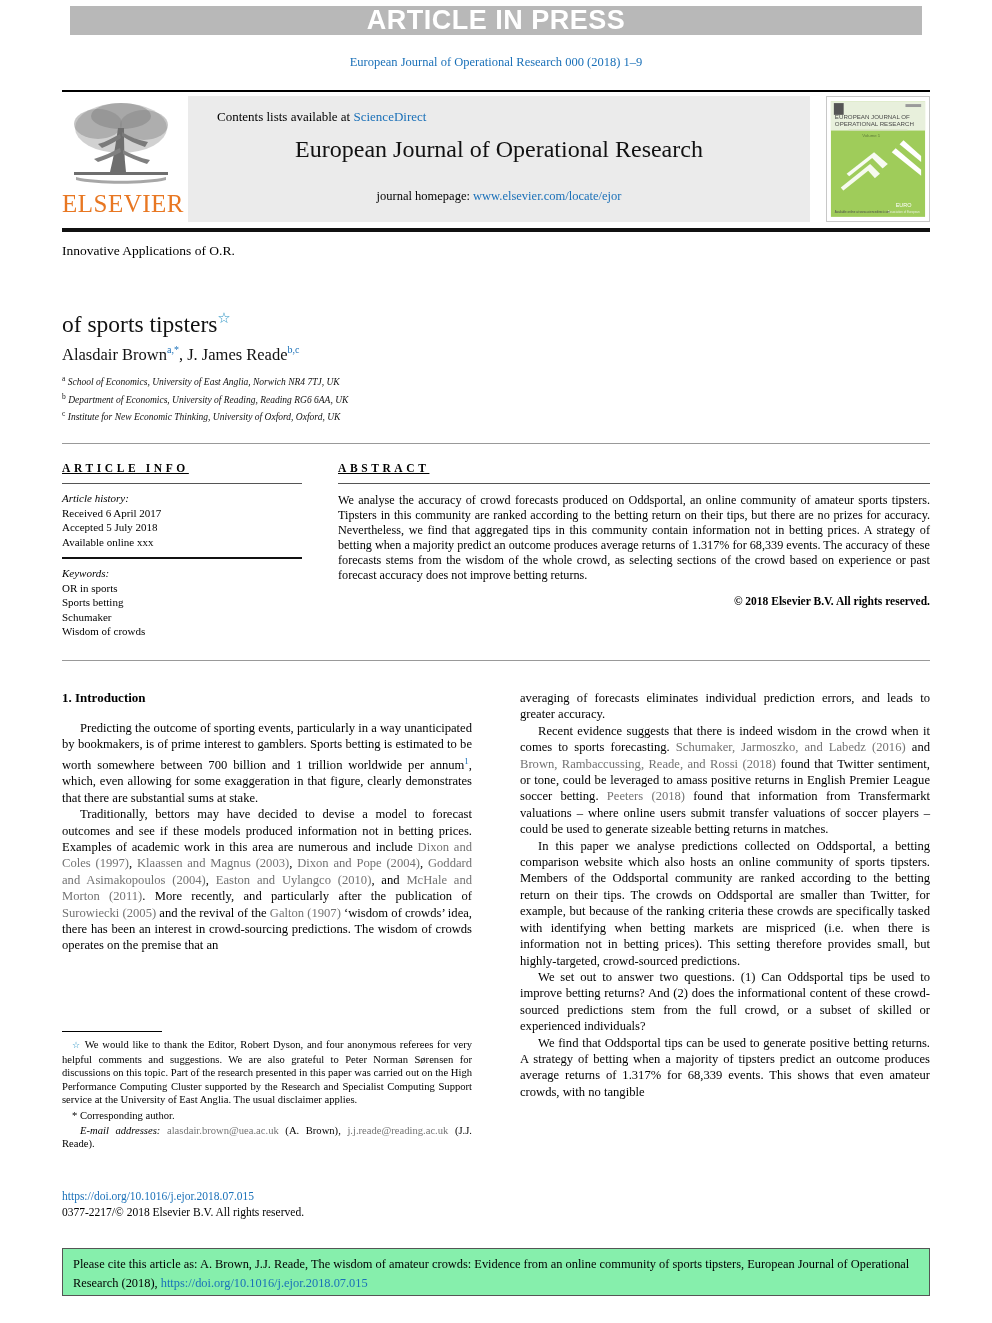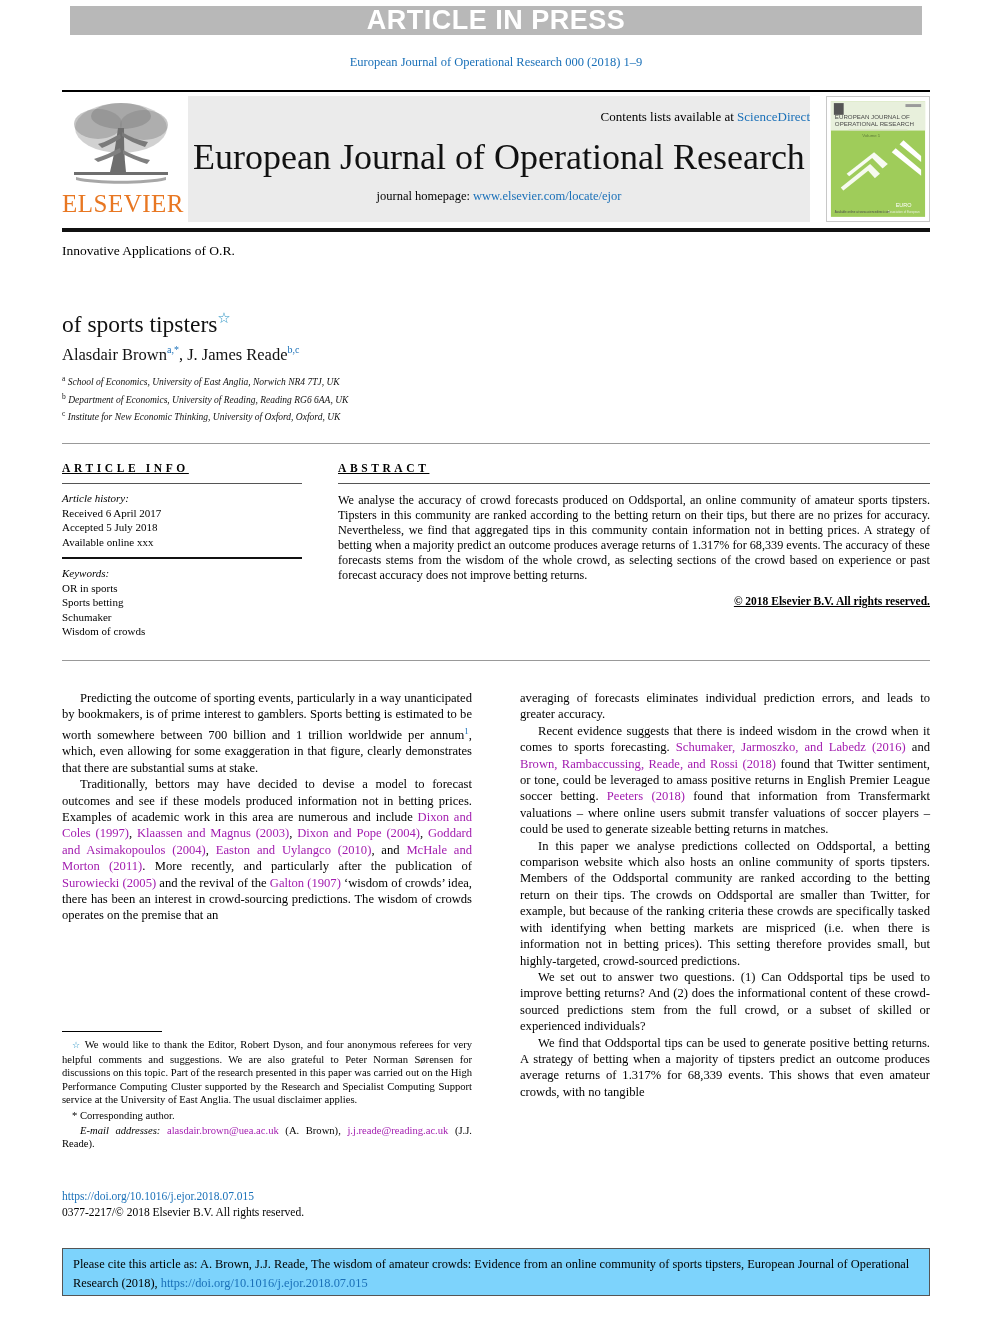--- a/index.html
+++ b/index.html
@@ -108,26 +108,26 @@
   .mast-center {
     position: absolute;
     left: 126px;
     top: 0;
     width: 622px;
     height: 126px;
     background: #ebebeb;
   }
   .contents-line {
     position: absolute; left: 0; top: 13px; width: 622px;
-    text-align: right; font-size: 13px; color: #000;
+    text-align: left; font-size: 13px; color: #000; padding-left: 29px;
   }
   .contents-line .sd { color: #1a70b8; }
   .journal-title {
     position: absolute; left: 0; top: 40px; width: 622px;
-    text-align: center; font-size: 36px; color: #111;
+    text-align: center; font-size: 24px; color: #111;
   }
   .homepage-line {
     position: absolute; left: 0; top: 93px; width: 622px;
     text-align: center; font-size: 12.5px; color: #000;
   }
   .homepage-line .url { color: #1a70b8; }
   .cover-thumb {
     position: absolute;
     left: 764px;
     top: 0;
@@ -225,21 +225,20 @@
     line-height: 15px;
     margin-top: 9px;
     text-align: justify;
     color: #000;
   }
   .abs-copy {
     font-size: 11.5px;
     text-align: right;
     margin-top: 12px;
     font-weight: bold;
-    text-decoration: underline;
   }
   .info-rule-bottom {
     position: absolute;
     left: 62px; top: 660px; width: 868px; height: 1px; background: #999;
   }
 
   
   .col-left {
     position: absolute;
     left: 62px;
@@ -259,21 +258,21 @@
   }
   .para {
     font-size: 12.6px;
     line-height: 16.4px;
     text-align: justify;
     text-indent: 18px;
     margin: 0;
     color: #000;
   }
   .para + .para { margin-top: 0; }
-  .lnk { color: #a21caf; }
+  .lnk { color: #737373; }
   .fn-sup { color: #1a70b8; font-size: 9px; vertical-align: super; }
 
   
   .fn-rule {
     position: absolute;
     left: 62px;
     top: 1031px;
     width: 100px;
     height: 1px;
     background: #000;
@@ -310,21 +309,21 @@
     color: #000;
   }
 
   
   .cite-box {
     position: absolute;
     left: 62px;
     top: 1248px;
     width: 868px;
     height: 48px;
-    background: #7dd3fc;
+    background: #86efac;
     border: 1px solid #555;
     box-sizing: border-box;
     padding: 6px 10px 0 10px;
     font-size: 12.4px;
     line-height: 19px;
     color: #000;
   }
   .cite-box .lnk { color: #1a70b8; }
 </style>
 </head>
@@ -438,20 +437,21 @@
   <div class="abscol">
     <div class="blockhead">ABSTRACT</div>
     <div class="thin-rule"></div>
     <div class="abs-body">We analyse the accuracy of crowd forecasts produced on Oddsportal, an online community of amateur sports tipsters. Tipsters in this community are ranked according to the betting return on their tips, but there are no prizes for accuracy. Nevertheless, we find that aggregated tips in this community contain information not in betting prices. A strategy of betting when a majority predict an outcome produces average returns of 1.317% for 68,339 events. The accuracy of these forecasts stems from the wisdom of the whole crowd, as selecting sections of the crowd based on experience or past forecast accuracy does not improve betting returns.</div>
     <div class="abs-copy">© 2018 Elsevier B.V. All rights reserved.</div>
   </div>
 
   <div class="info-rule-bottom"></div>
 
   <div class="col-left">
+    <div class="sec-title">1. Introduction</div>
 
     <p class="para"><span>Predicting the outcome of sporting events, particularly in a way unanticipated by bookmakers, is of prime interest to gamblers. Sports betting is estimated to be worth somewhere between 700 billion and 1 trillion worldwide per annum</span><span class="fn-sup">1</span><span>, which, even allowing for some exaggeration in that figure, clearly demonstrates that there are substantial sums at stake.</span></p>
 
     <p class="para"><span>Traditionally, bettors may have decided to devise a model to forecast outcomes and see if these models produced information not in betting prices. Examples of academic work in this area are numerous and include </span><span class="lnk">Dixon and Coles (1997)</span><span>, </span><span class="lnk">Klaassen and Magnus (2003)</span><span>, </span><span class="lnk">Dixon and Pope (2004)</span><span>, </span><span class="lnk">Goddard and Asimakopoulos (2004)</span><span>, </span><span class="lnk">Easton and Uylangco (2010)</span><span>, and </span><span class="lnk">McHale and Morton (2011)</span><span>. More recently, and particularly after the publication of </span><span class="lnk">Surowiecki (2005)</span><span> and the revival of the </span><span class="lnk">Galton (1907)</span><span> ‘wisdom of crowds’ idea, there has been an interest in crowd-sourcing predictions. The wisdom of crowds operates on the premise that an</span></p>
   </div>
 
   <div class="col-right">
     <p class="para" style="text-indent:0">averaging of forecasts eliminates individual prediction errors, and leads to greater accuracy.</p>
 
     <p class="para"><span>Recent evidence suggests that there is indeed wisdom in the crowd when it comes to sports forecasting. </span><span class="lnk">Schumaker, Jarmoszko, and Labedz (2016)</span><span> and </span><span class="lnk">Brown, Rambaccussing, Reade, and Rossi (2018)</span><span> found that Twitter sentiment, or tone, could be leveraged to amass positive returns in English Premier League soccer betting. </span><span class="lnk">Peeters (2018)</span><span> found that information from Transfermarkt valuations – where online users submit transfer valuations of soccer players – could be used to generate sizeable betting returns in matches.</span></p>

